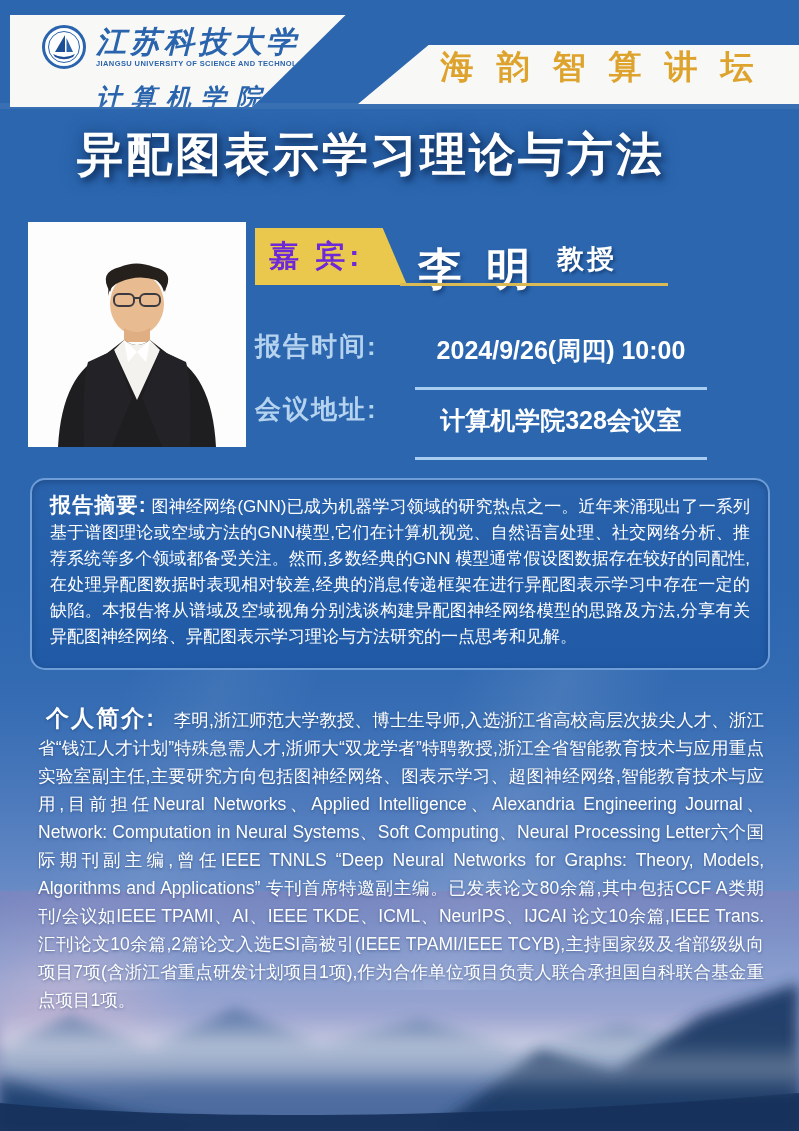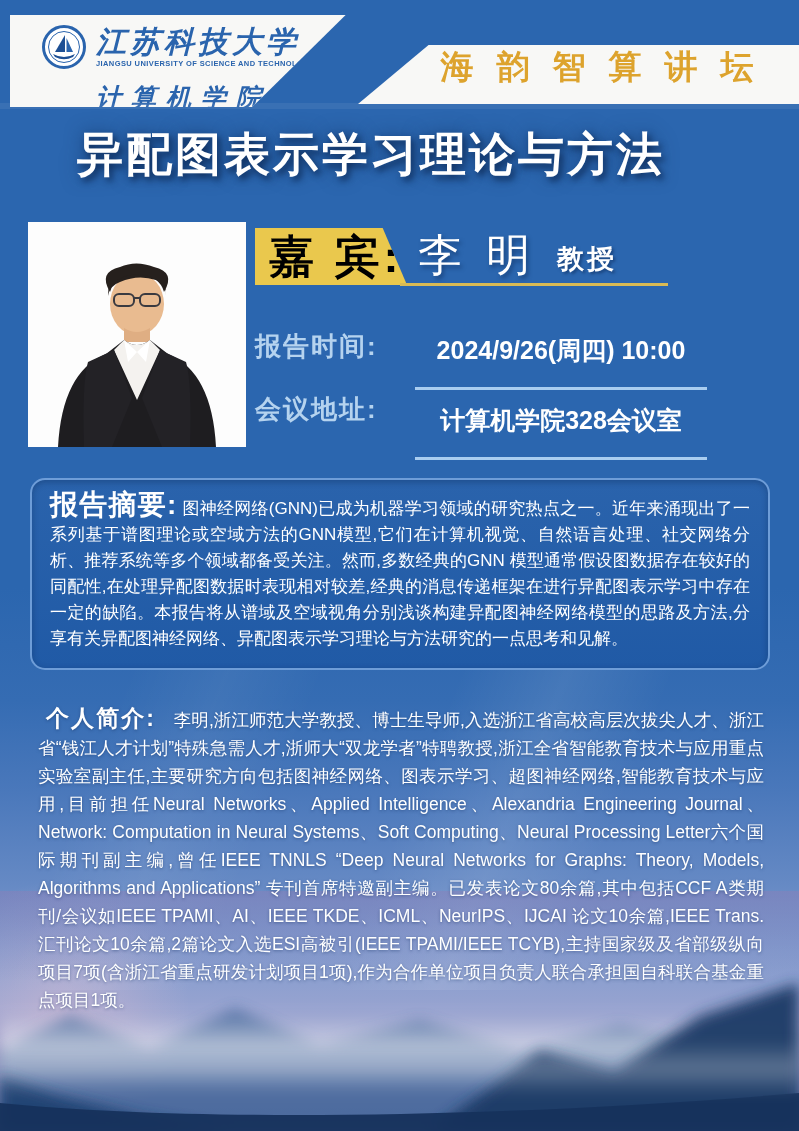--- a/index.html
+++ b/index.html
@@ -38,23 +38,23 @@
   }
   
   .photo{position:absolute;top:222px;left:28px;width:218px;height:225px;background:#fdfdfd;}
   .photo svg{display:block;}
   
   .guest-badge{
     position:absolute;top:228px;left:255px;width:152px;height:57px;background:#eac84d;
     clip-path:polygon(0 0,84% 0,100% 100%,0 100%);
     display:flex;align-items:center;padding-left:14px;box-sizing:border-box;
   }
-  .guest-label{font-size:45px;font-weight:900;color:#000000;letter-spacing:4px;white-space:nowrap;}
+  .guest-label{font-size:30px;font-weight:900;color:#6d28d9;letter-spacing:4px;white-space:nowrap;}
   .guest-name{
-    position:absolute;top:226px;left:418px;font-size:44px;font-weight:400;color:#fff;
+    position:absolute;top:240px;left:418px;font-size:44px;font-weight:700;color:#fff;
     letter-spacing:6px;white-space:nowrap;text-shadow:2px 3px 4px rgba(14,44,90,.6);
   }
   .guest-title{
     position:absolute;top:241px;left:557px;font-size:27px;font-weight:900;color:#fff;
     letter-spacing:3px;white-space:nowrap;text-shadow:2px 2px 3px rgba(14,44,90,.6);
   }
   .guest-underline{position:absolute;top:283px;left:400px;width:268px;height:3px;background:#d9ba54;}
   
   .info-label{position:absolute;left:255px;font-size:26px;font-weight:bold;color:#b5d3ef;letter-spacing:2px;white-space:nowrap;}
   .info-value{
@@ -65,21 +65,21 @@
   .v-label{top:392px;} .v-value{top:372px;margin-top:32px;}
   
   .abstract-box{
     position:absolute;top:478px;left:30px;width:740px;height:192px;box-sizing:border-box;
     border:2px solid #6e9dd8;border-radius:15px;
     background:linear-gradient(180deg,#2a63ac,#205aa6);
     box-shadow:inset 0 2px 6px rgba(10,35,75,.35);
     padding:12px 18px 10px 18px;
   }
   .abstract-text{margin:0;font-size:17px;line-height:26px;color:#fff;text-align:justify;}
-  .abstract-text .para-label{font-size:28px;font-weight:900;letter-spacing:1px;}
+  .abstract-text .para-label{font-size:21px;font-weight:900;letter-spacing:1px;}
   
   .bio{
     position:absolute;top:704px;left:38px;width:726px;
     font-size:17.5px;line-height:28px;color:#fff;text-align:justify;
     text-shadow:0 1px 3px rgba(25,55,105,.55);
   }
   .bio .para-label{font-size:23px;font-weight:900;letter-spacing:2px;padding-left:8px;}
   
   .beams{
     position:absolute;top:560px;left:0;width:799px;height:430px;pointer-events:none;

